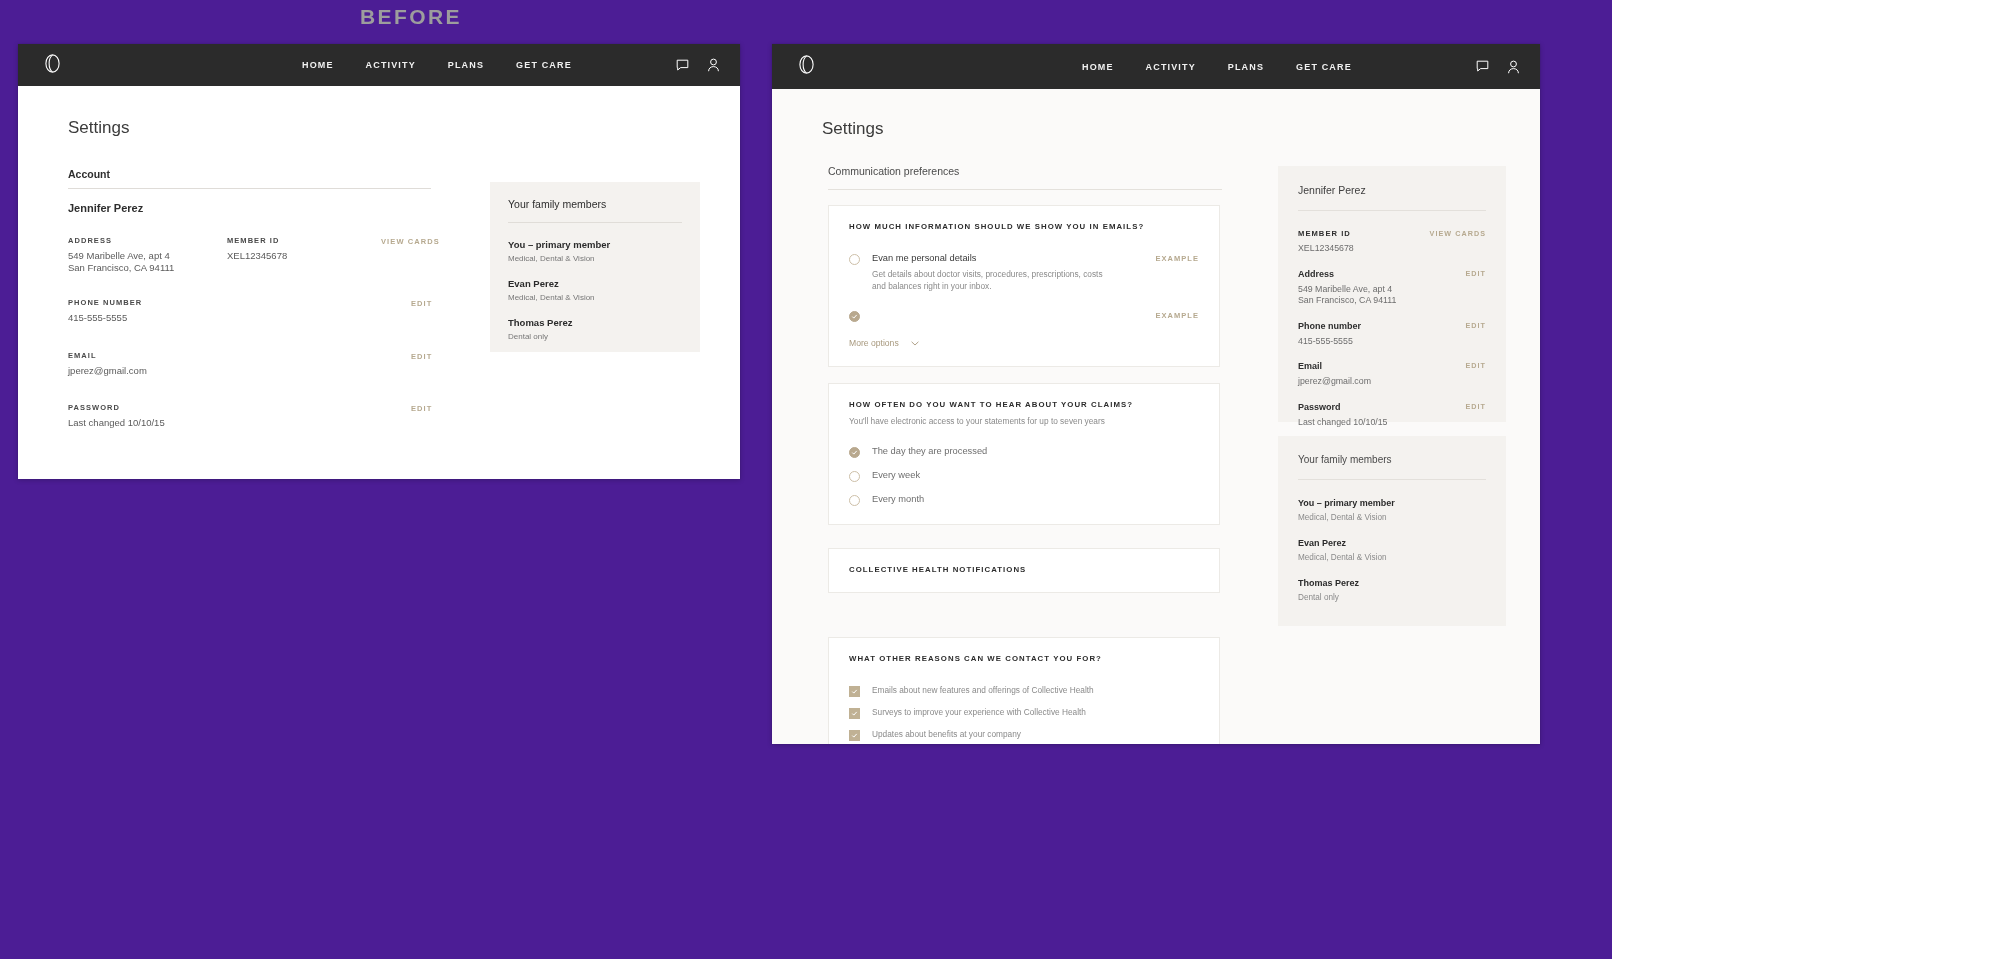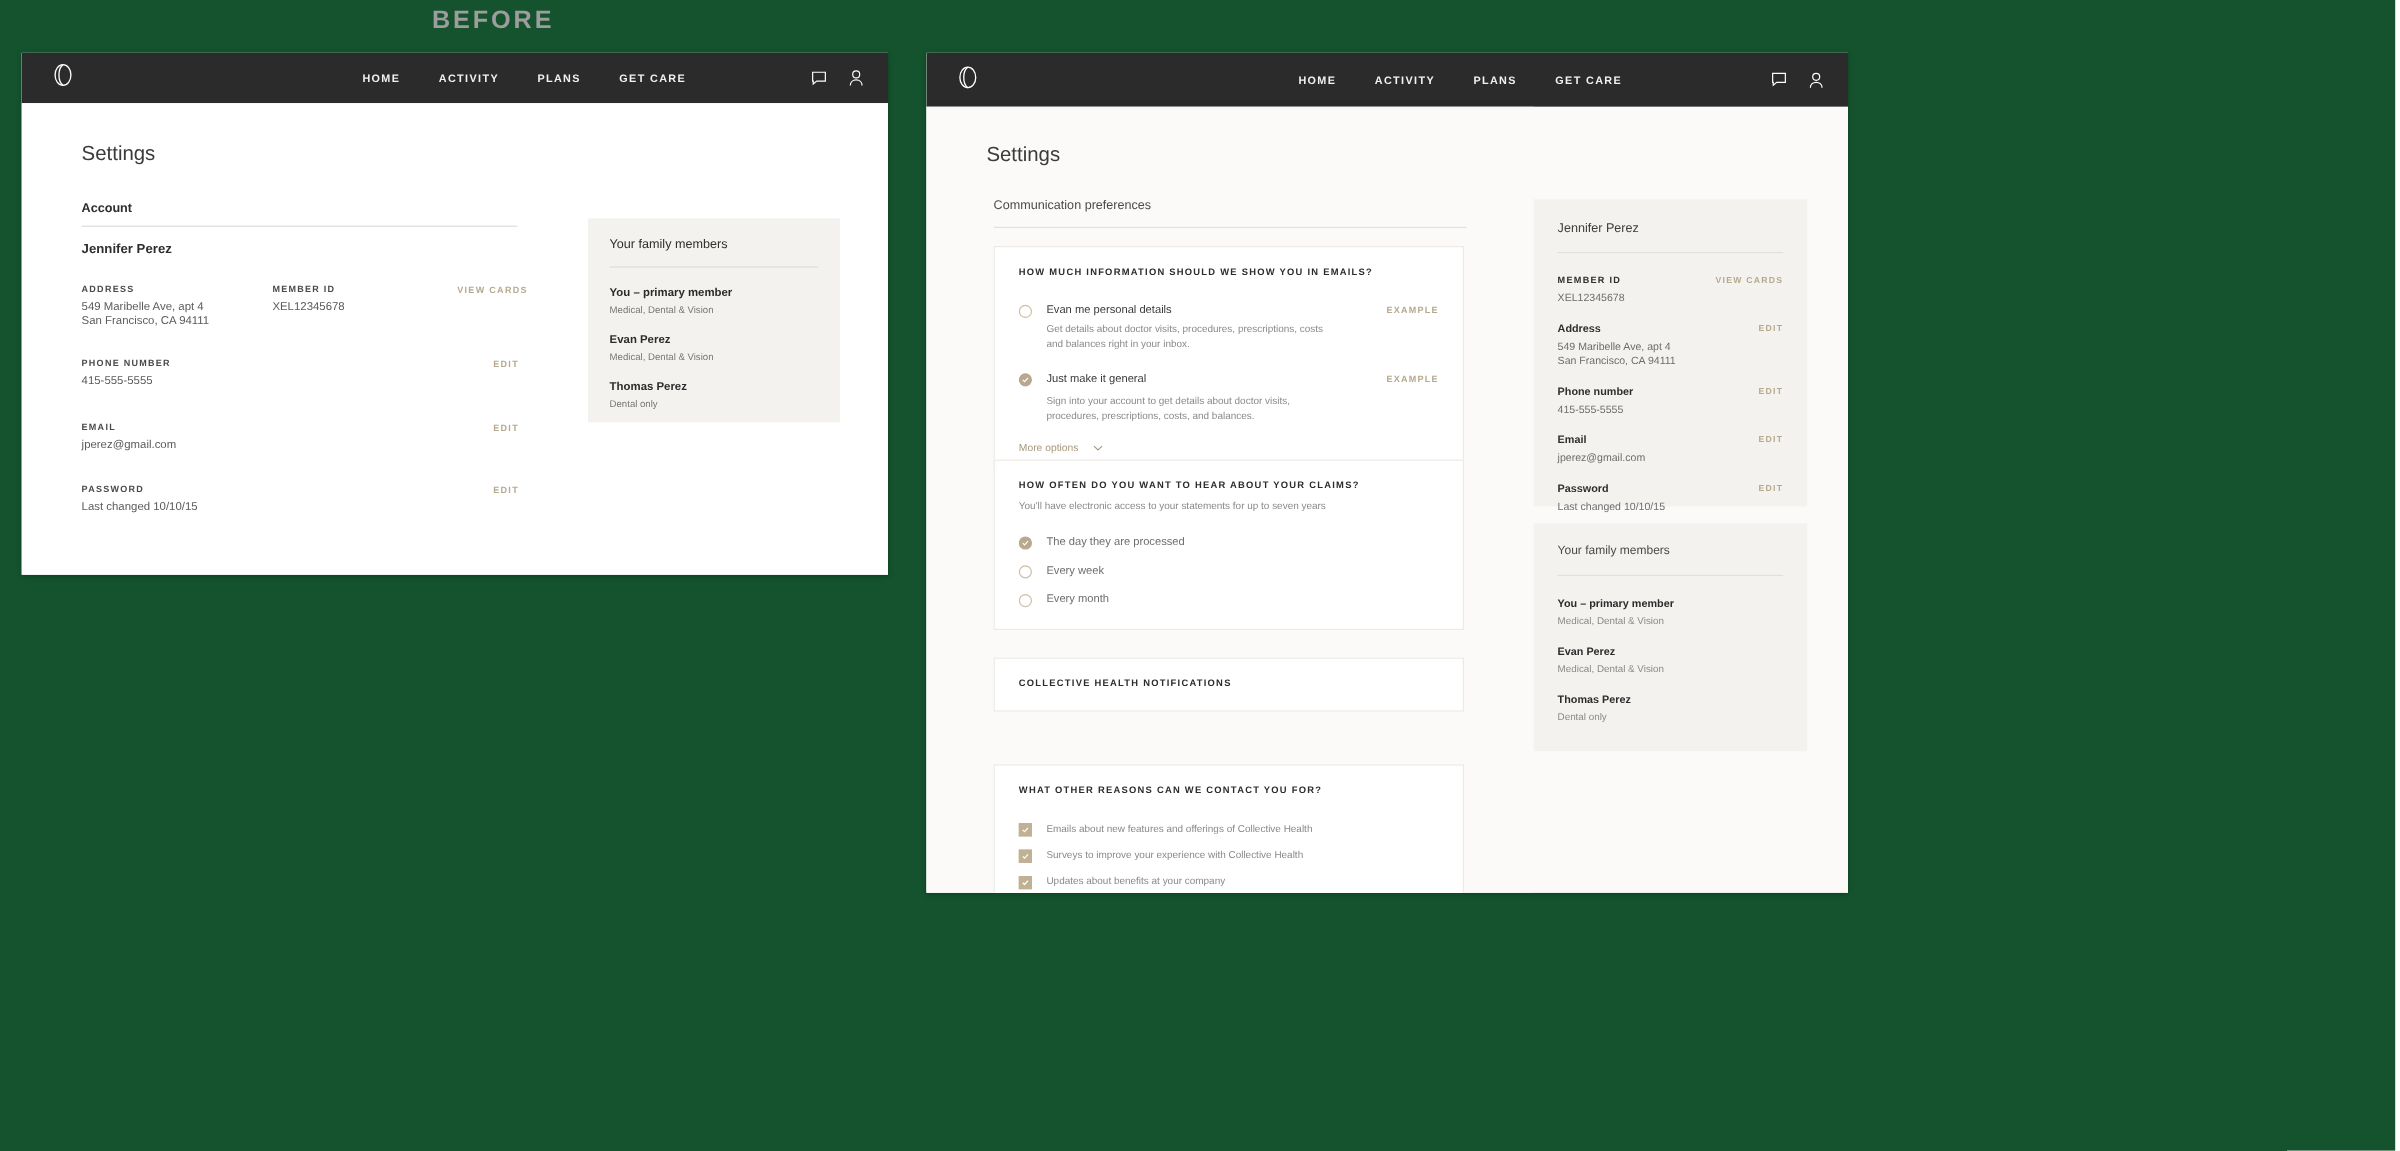--- a/index.html
+++ b/index.html
@@ -2,21 +2,21 @@
 <html><head>
 <meta charset="utf-8">
 <style>
   * { box-sizing: border-box; margin: 0; padding: 0; }
   html, body {
     width: 2000px; height: 959px;
     background: #ffffff;
     font-family: "Liberation Sans", sans-serif;
     overflow: hidden;
   }
-  .stage { position: relative; width: 1996px; height: 959px; background:#14532d; }
+  .stage { position: relative; width: 1612px; height: 959px; background:#4c1d95; }
 
   
   .caption {
     position: absolute;
     font-size: 21px;
     letter-spacing: 2.4px;
     font-weight: bold;
     color: #9d9d9d;
     text-align: center;
   }
@@ -334,24 +334,20 @@
             </div>
             <div class="example-link">EXAMPLE</div>
           </div>
 
           <div class="opt-row" style="margin-top:18px;">
             <div class="radio checked">
               <svg width="7" height="7" viewBox="0 0 7 7">
                   <path d="M1.3 3.6 2.8 5.1 5.7 1.9" fill="none" stroke="#fff" stroke-width="1"></path>
                 </svg>
             </div>
-            <div class="opt-body">
-              <div class="opt-label">Just make it general</div>
-              <div class="opt-desc" style="width:240px; margin-top:9px;">Sign into your account to get details about doctor visits, procedures, prescriptions, costs, and balances.</div>
-            </div>
             <div class="example-link">EXAMPLE</div>
           </div>
 
           <div class="more-options" style="margin-top:16px;">
             <span>More options</span>
             <svg class="chev" width="8" height="5" viewBox="0 0 8 5">
                 <path d="M0.6 0.8 4 4 7.4 0.8" fill="none" stroke="#a8997e" stroke-width="0.9"></path>
               </svg>
           </div>
         </div>

